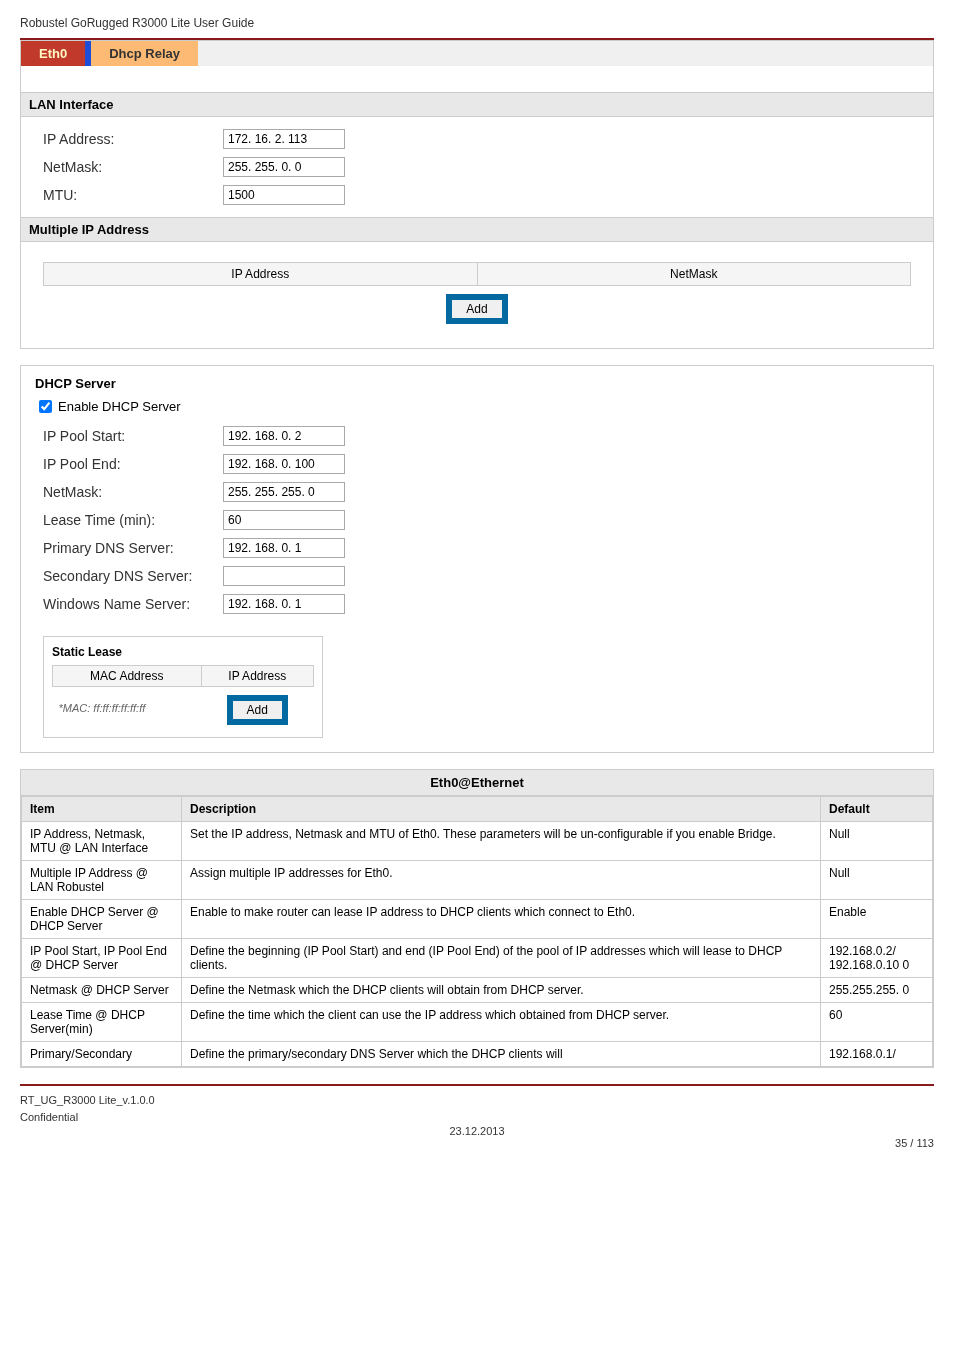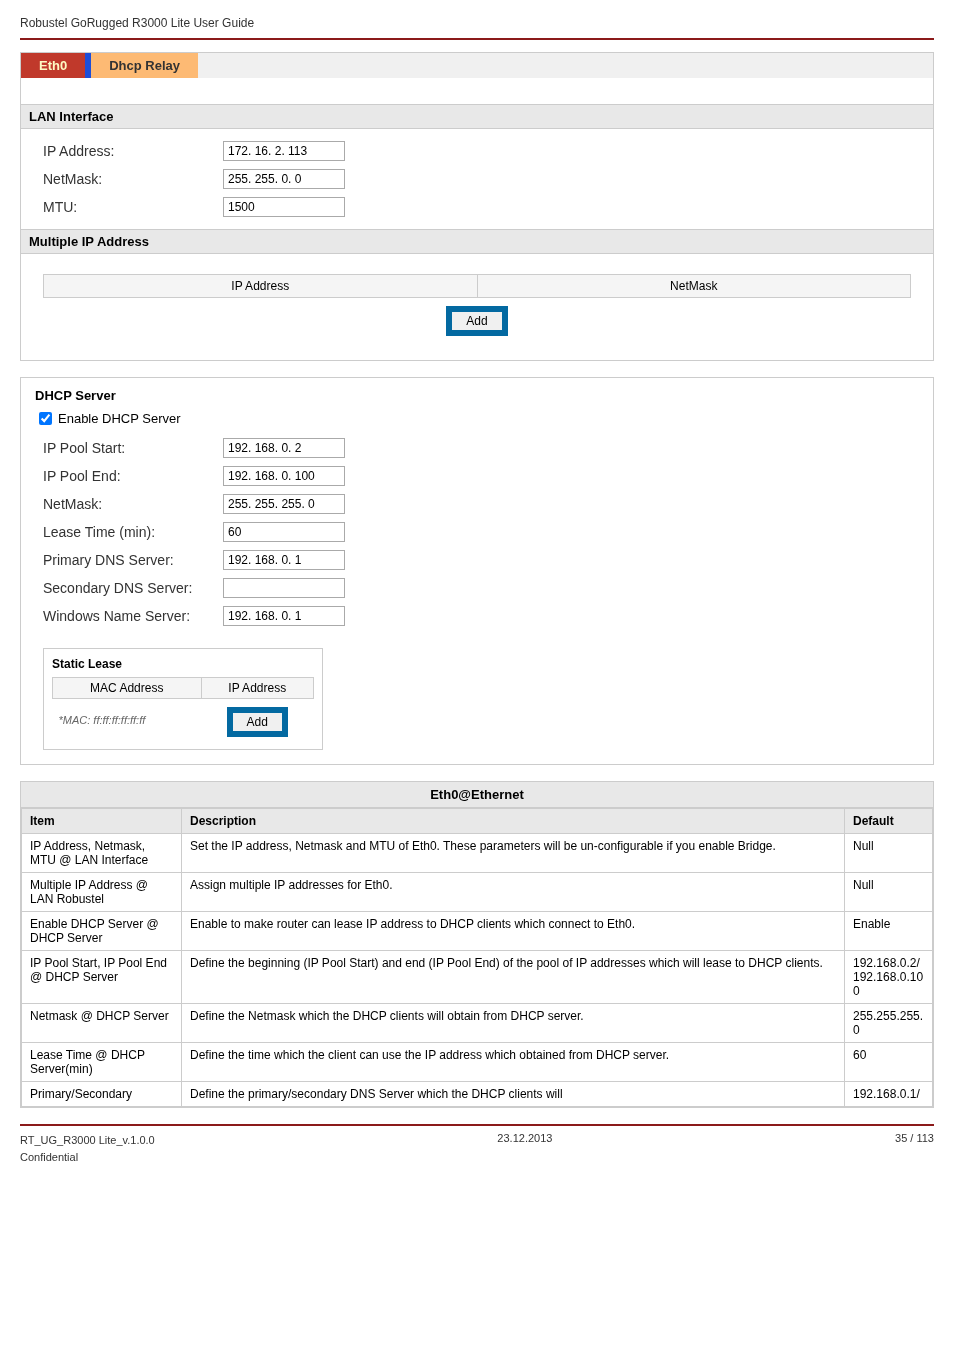--- a/index.html
+++ b/index.html
@@ -10,21 +10,21 @@
       color: #000;
       width: 954px;
       min-height: 1350px;
       padding: 10px 20px 20px 20px;
     }
     .page-header {
       font-size: 12px;
       color: #333;
       padding: 6px 0 8px 0;
       border-bottom: 2px solid #8B1A1A;
-      margin-bottom: 12px;
+      margin-bottom: 0;
     }
 
     
     .tab-container {
       border: 1px solid #ccc;
       margin-bottom: 16px;
     }
     .tab-header {
       display: flex;
       background: #f0f0f0;
@@ -194,31 +194,32 @@
     .desc-table-title {
       text-align: center;
       font-weight: bold;
       font-size: 13px;
       background: #e8e8e8;
       padding: 5px;
       border-bottom: 1px solid #ccc;
     }
     .col-item { width: 160px; }
     .col-desc { }
-    .col-default { width: 88px; }
+    .col-default { width: 112px; }
 
     
     .page-footer {
       border-top: 2px solid #8B1A1A;
       margin-top: 10px;
       padding-top: 6px;
       display: flex;
       justify-content: space-between;
       font-size: 11px;
       color: #333;
+      flex-direction: column;
     }
     .footer-left { line-height: 1.5; }
     .footer-center { text-align: center; }
     .footer-right { text-align: right; }
   </style>
 </head>
 <body>
 
 <div class="page-header">
   <span>Robustel GoRugged R3000 Lite User Guide</span>

